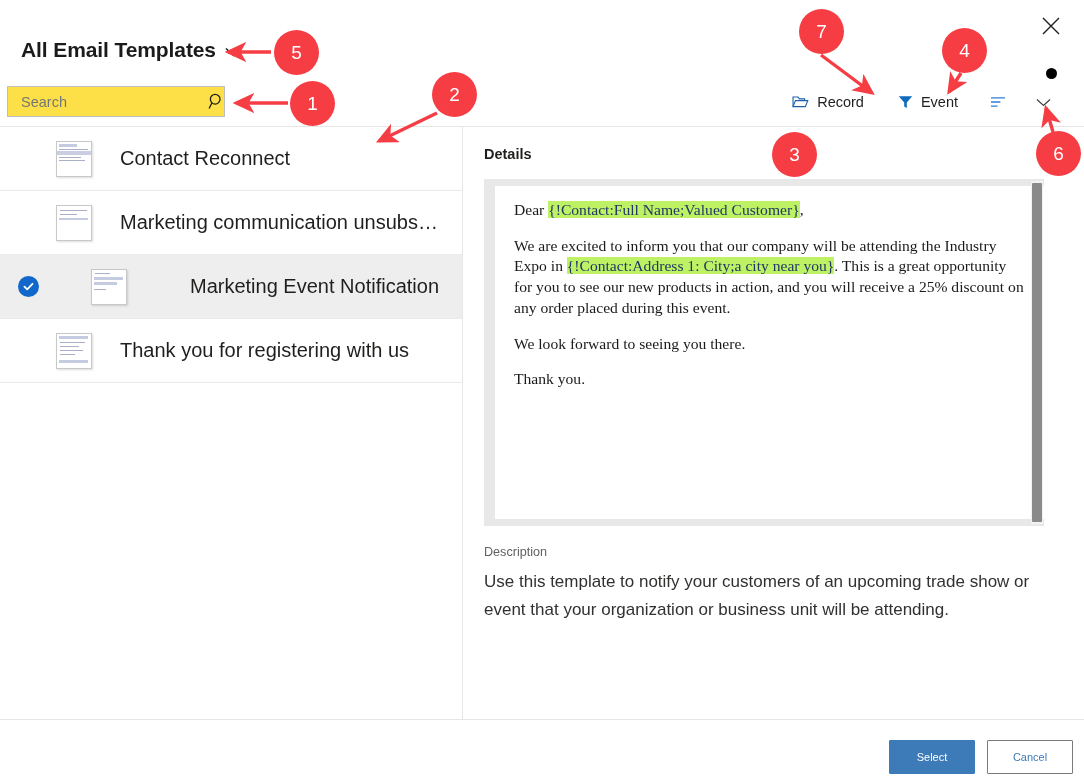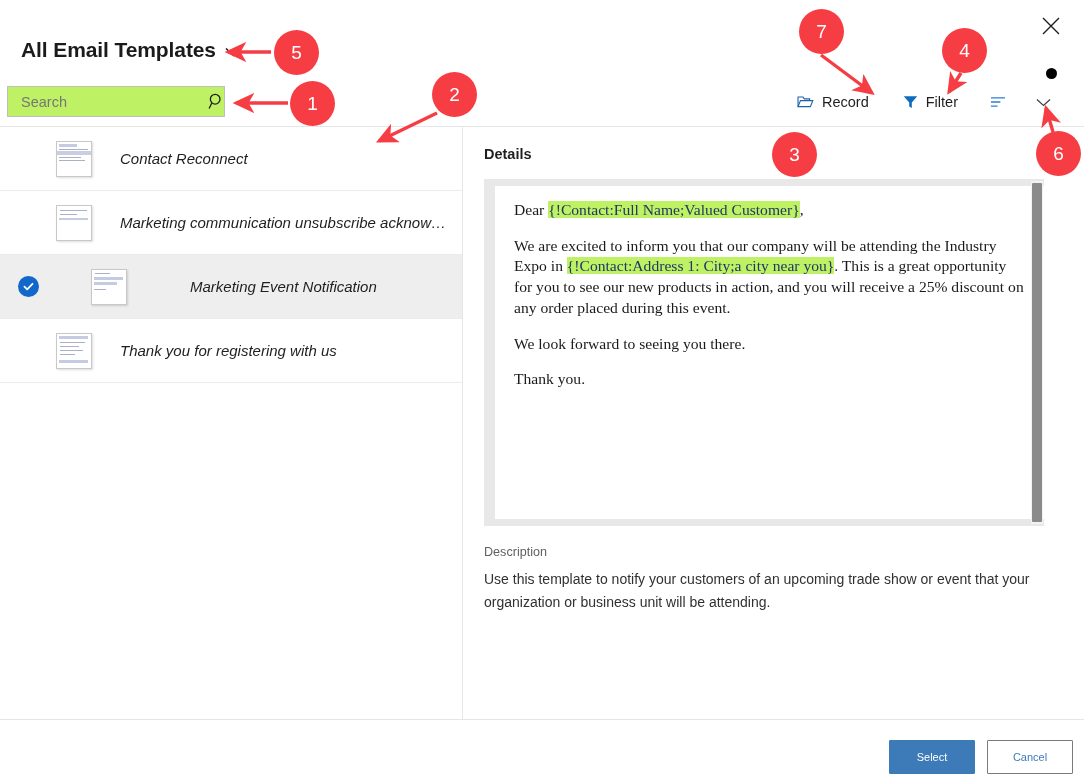--- a/index.html
+++ b/index.html
@@ -109,21 +109,21 @@
   }
 
   
   .search-wrap {
     position: absolute;
     left: 7px;
     top: 86px;
     width: 218px;
     height: 31px;
     border: 1px solid #bfbfbf;
-    background: #bef264;
+    background: #fde047;
     display: flex;
     align-items: center;
     box-sizing: border-box;
   }
   .search-input {
     border: 0;
     outline: 0;
     flex: 1;
     height: 100%;
     padding: 0 0 0 13px;
@@ -198,28 +198,27 @@
     position: absolute;
     left: 0; right: 0;
     background: #c5cbe0;
   }
   .thumb .ln {
     position: absolute;
     background: #aab0c6;
     height: 1px;
   }
   .li-label {
-    font-size: 15px;
+    font-size: 20px;
     color: #201f1e;
     margin-left: 28px;
     white-space: nowrap;
     overflow: hidden;
     text-overflow: ellipsis;
     padding-right: 16px;
-    font-style: italic;
   }
 
   .details-pane {
     position: absolute;
     left: 462px;
     right: 0;
     top: 126px;
     bottom: 64px;
     border-left: 1px solid #e6e6e6;
     border-top: 1px solid #e6e6e6;
@@ -283,21 +282,21 @@
     left: 21px;
     top: 418px;
     font-size: 12.6px;
     color: #616161;
   }
   .desc-text {
     position: absolute;
     left: 21px;
     top: 441px;
     right: 44px;
-    font-size: 14px;
+    font-size: 17px;
     line-height: 1.62;
     color: #323130;
   }
 
   
   .footer {
     position: absolute;
     left: 0; right: 0;
     bottom: 0;
     height: 64px;
@@ -392,21 +391,21 @@
       </span>
       <span class="cmd-label">Record</span>
     </div>
 
     <div class="cmd-item">
       <span class="cmd-icon">
         <svg viewBox="0 0 16 15" width="15" height="14">
           <path d="M0.8 1.4 H15.2 L9.4 8 V13.8 L6.6 12.2 V8 Z" fill="#0f6cbd"></path>
         </svg>
       </span>
-      <span class="cmd-label">Filter</span>
+      <span class="cmd-label">Event</span>
     </div>
 
     <div class="cmd-icon-only">
       <svg viewBox="0 0 17 12" width="16" height="12">
         <path d="M1 1.6 H16 M1 6 H11 M1 10.4 H8" stroke="#2f7ed8" stroke-width="1.5" fill="none"></path>
       </svg>
     </div>
 
     <div class="cmd-icon-only">
       <svg viewBox="0 0 16 9" width="15" height="9">

